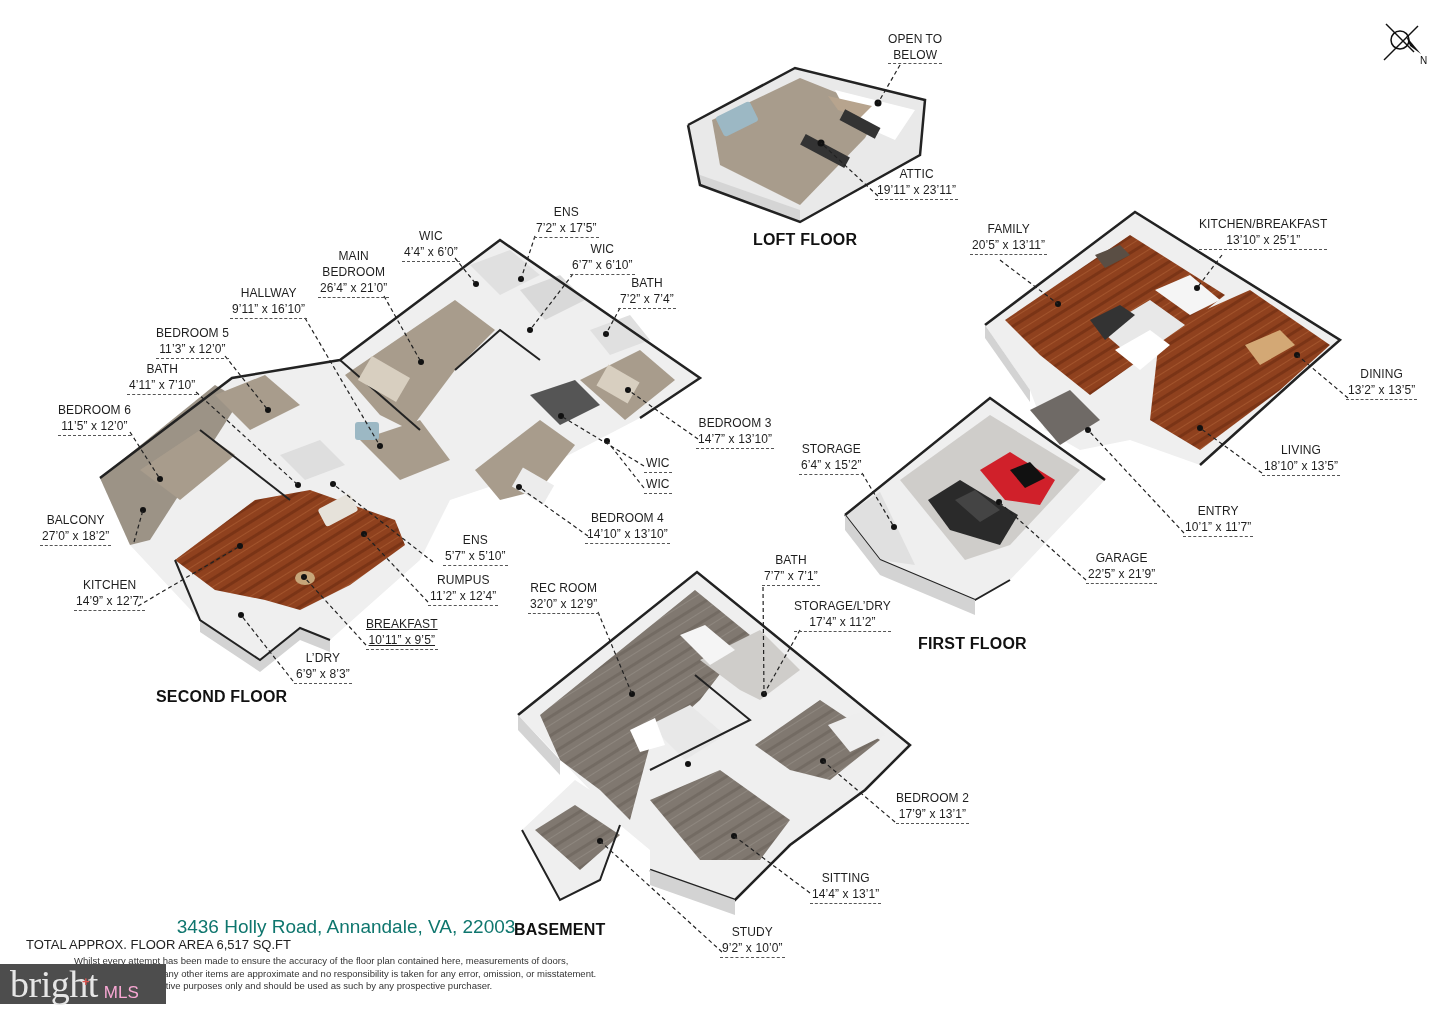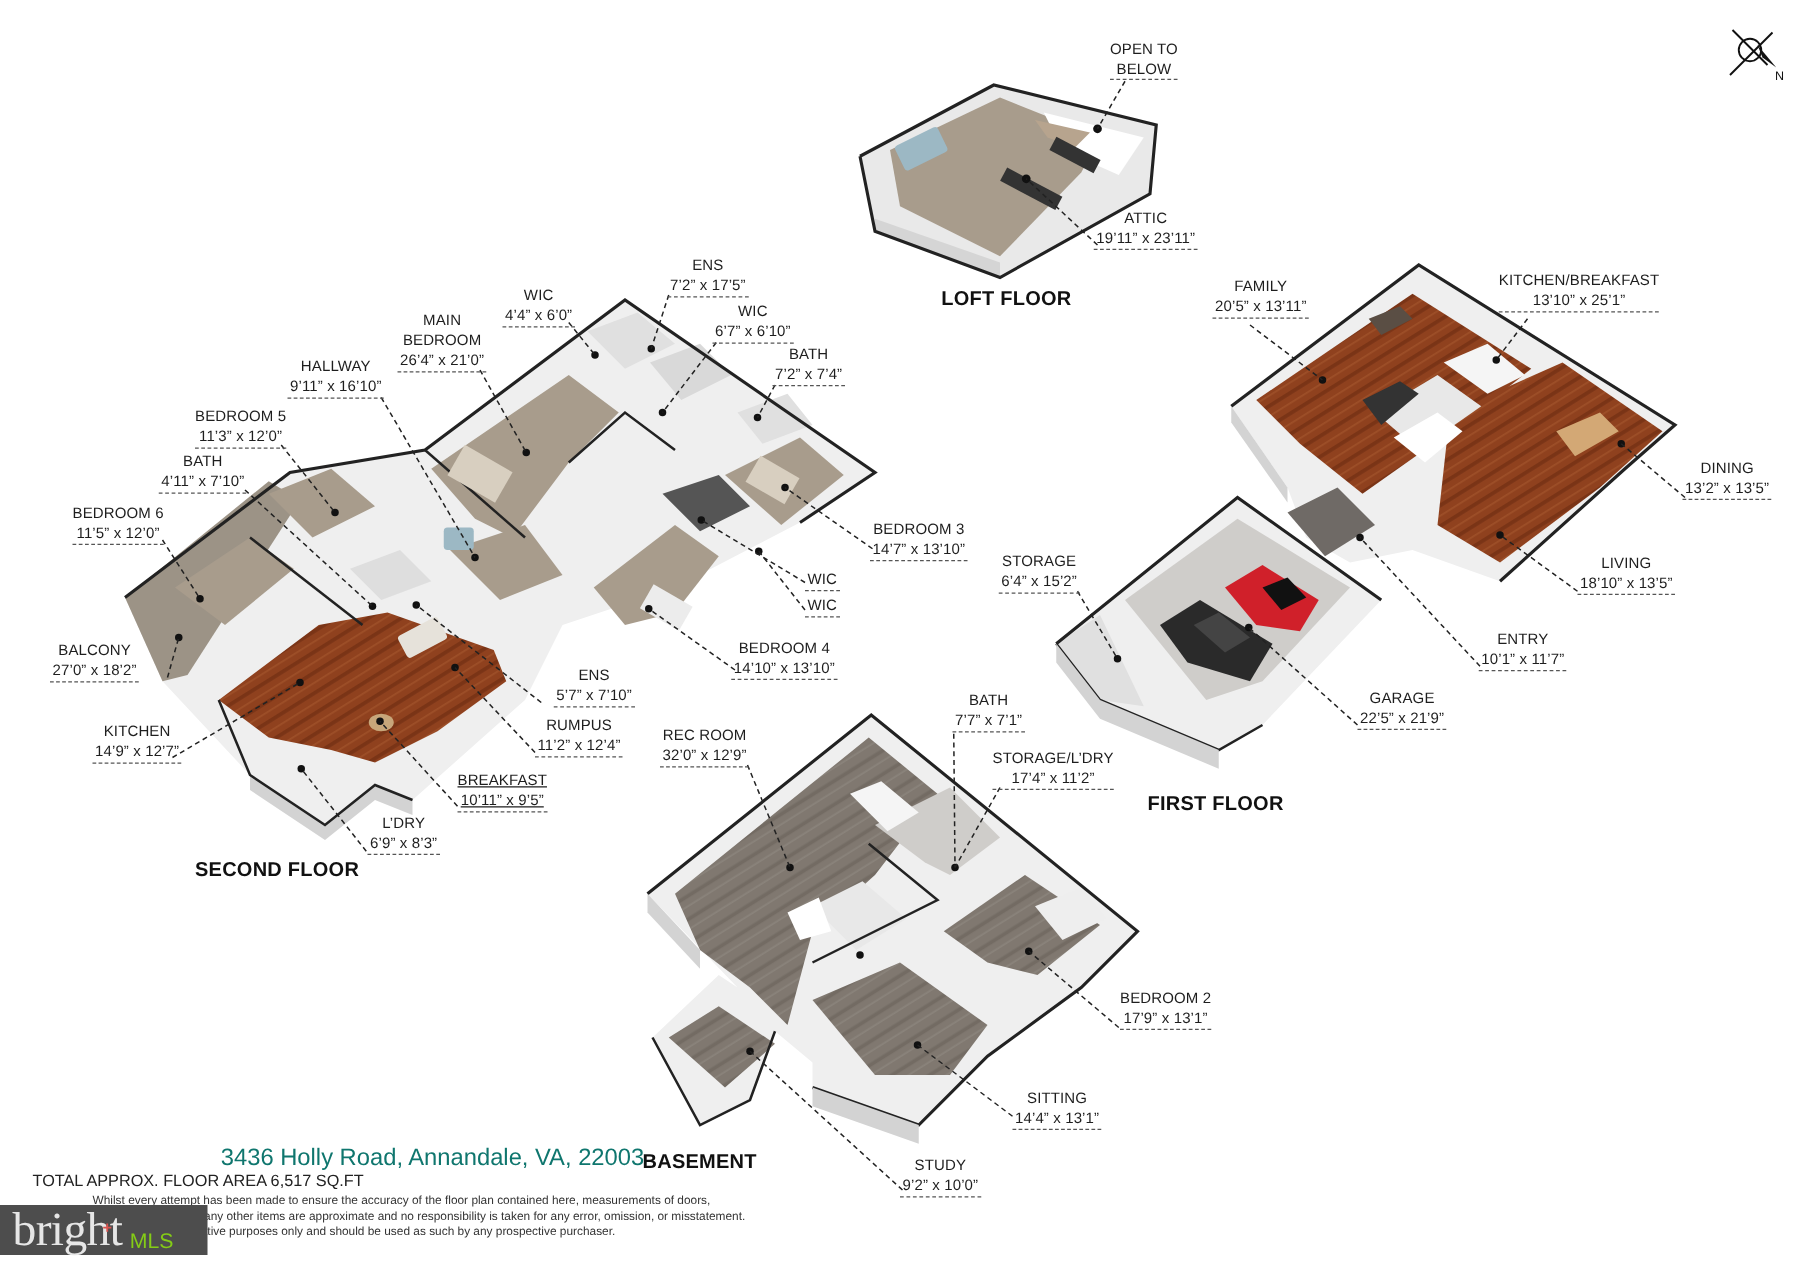--- a/index.html
+++ b/index.html
@@ -9,21 +9,21 @@
   .room-label .nm { display:block; }
   .room-label .dim { display:block; border-bottom:1.5px dashed #555; padding:0 2px 1px; }
   .floor-title { position:absolute; font-weight:bold; font-size:16px; color:#111; letter-spacing:0.2px; white-space:nowrap; }
   .footer { position:absolute; left:26px; top:918px; width:640px; }
   .footer .addr { font-size:19px; color:#0f766e; line-height:18px;text-align:center; }
   .footer .area { font-size:13px; color:#222; line-height:17px; }
   .footer .disc { font-size:9.5px; color:#333; line-height:12.5px; margin-top:2px; width:620px;margin-left:48px; }
   .mls-badge { position:absolute; left:0; top:964px; width:166px; height:40px; background:#4d4d4d; display:flex; align-items:center; padding-left:10px; box-sizing:border-box; }
   .mls-badge .b { font-family:"Liberation Serif", "DejaVu Serif", serif; font-size:38px; color:#e6e6e6; line-height:38px; letter-spacing:-0.5px; position:relative; }
   .mls-badge .b .plus { position:absolute; left:72px; top:-2px; color:#d9534f; font-size:13px; font-family:"Liberation Sans", sans-serif; font-weight:bold; }
-  .mls-badge .m { font-family:"Liberation Sans", sans-serif; font-size:17px; color:#84cc16; margin-left:6px; margin-top:17px; }
+  .mls-badge .m { font-family:"Liberation Sans", sans-serif; font-size:17px; color:#f9a8d4; margin-left:6px; margin-top:17px; }
   .compass { position:absolute; left:1380px; top:18px; width:50px; height:50px; }
 </style>
 </head>
 <body>
 
 <svg id="plan-svg" viewBox="0 0 1440 1018" xmlns="http://www.w3.org/2000/svg">
   <defs>
     <pattern id="woodPat" width="14" height="14" patternUnits="userSpaceOnUse" patternTransform="rotate(-32)">
       <rect width="14" height="14" fill="#8f411e"></rect>
       <rect width="14" height="3" y="0" fill="#7a3416"></rect>
@@ -291,21 +291,21 @@
 <div class="room-label" style="left:585px;top:510px;">
   <span class="nm">BEDROOM 4</span>
   <span class="dim">14’10” x 13’10”</span>
 </div>
 <div class="room-label" style="left:40px;top:512px;">
   <span class="nm">BALCONY</span>
   <span class="dim">27’0” x 18’2”</span>
 </div>
 <div class="room-label" style="left:443px;top:532px;">
   <span class="nm">ENS</span>
-  <span class="dim">5’7” x 7’10”</span>
+  <span class="dim">5’7” x 5’10”</span>
 </div>
 <div class="room-label" style="left:428px;top:572px;">
   <span class="nm">RUMPUS</span>
   <span class="dim">11’2” x 12’4”</span>
 </div>
 <div class="room-label" style="left:74px;top:577px;">
   <span class="nm">KITCHEN</span>
   <span class="dim">14’9” x 12’7”</span>
 </div>
 <div class="room-label" style="left:366px;top:616px;text-decoration:underline;">

